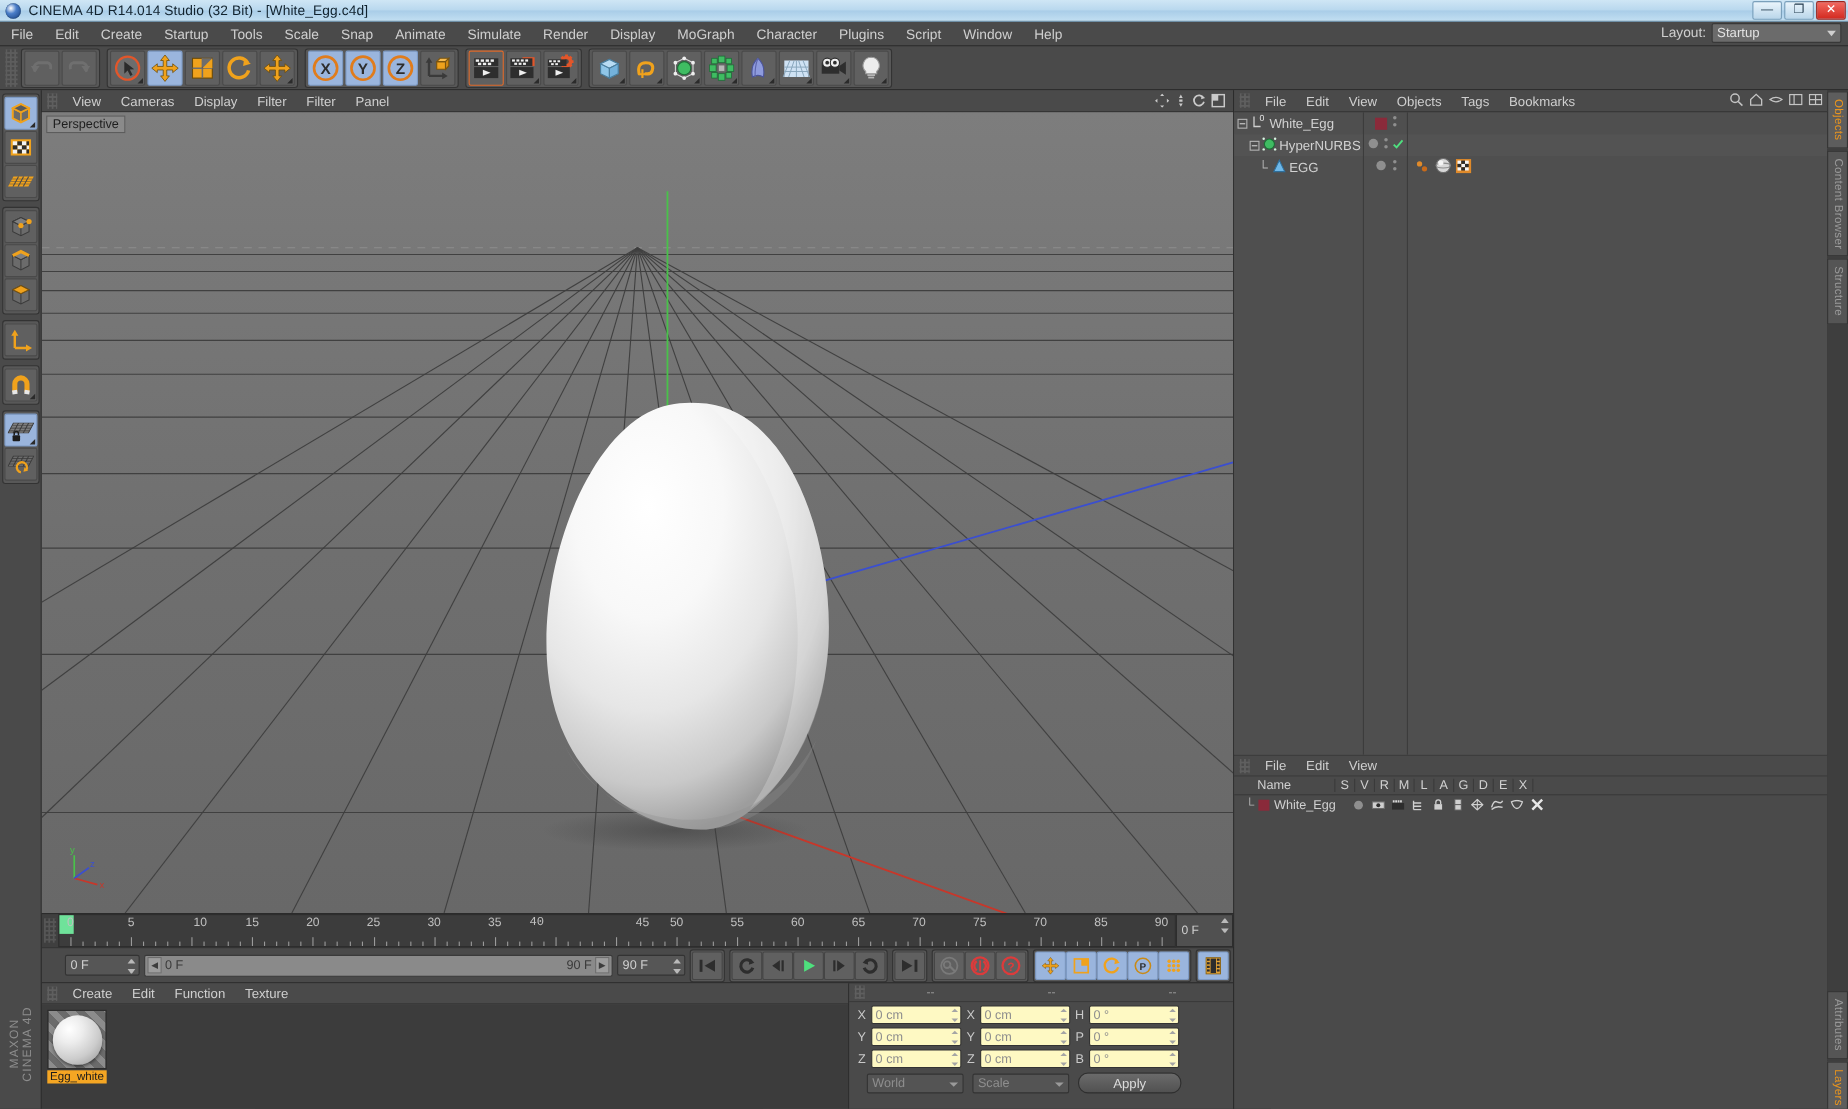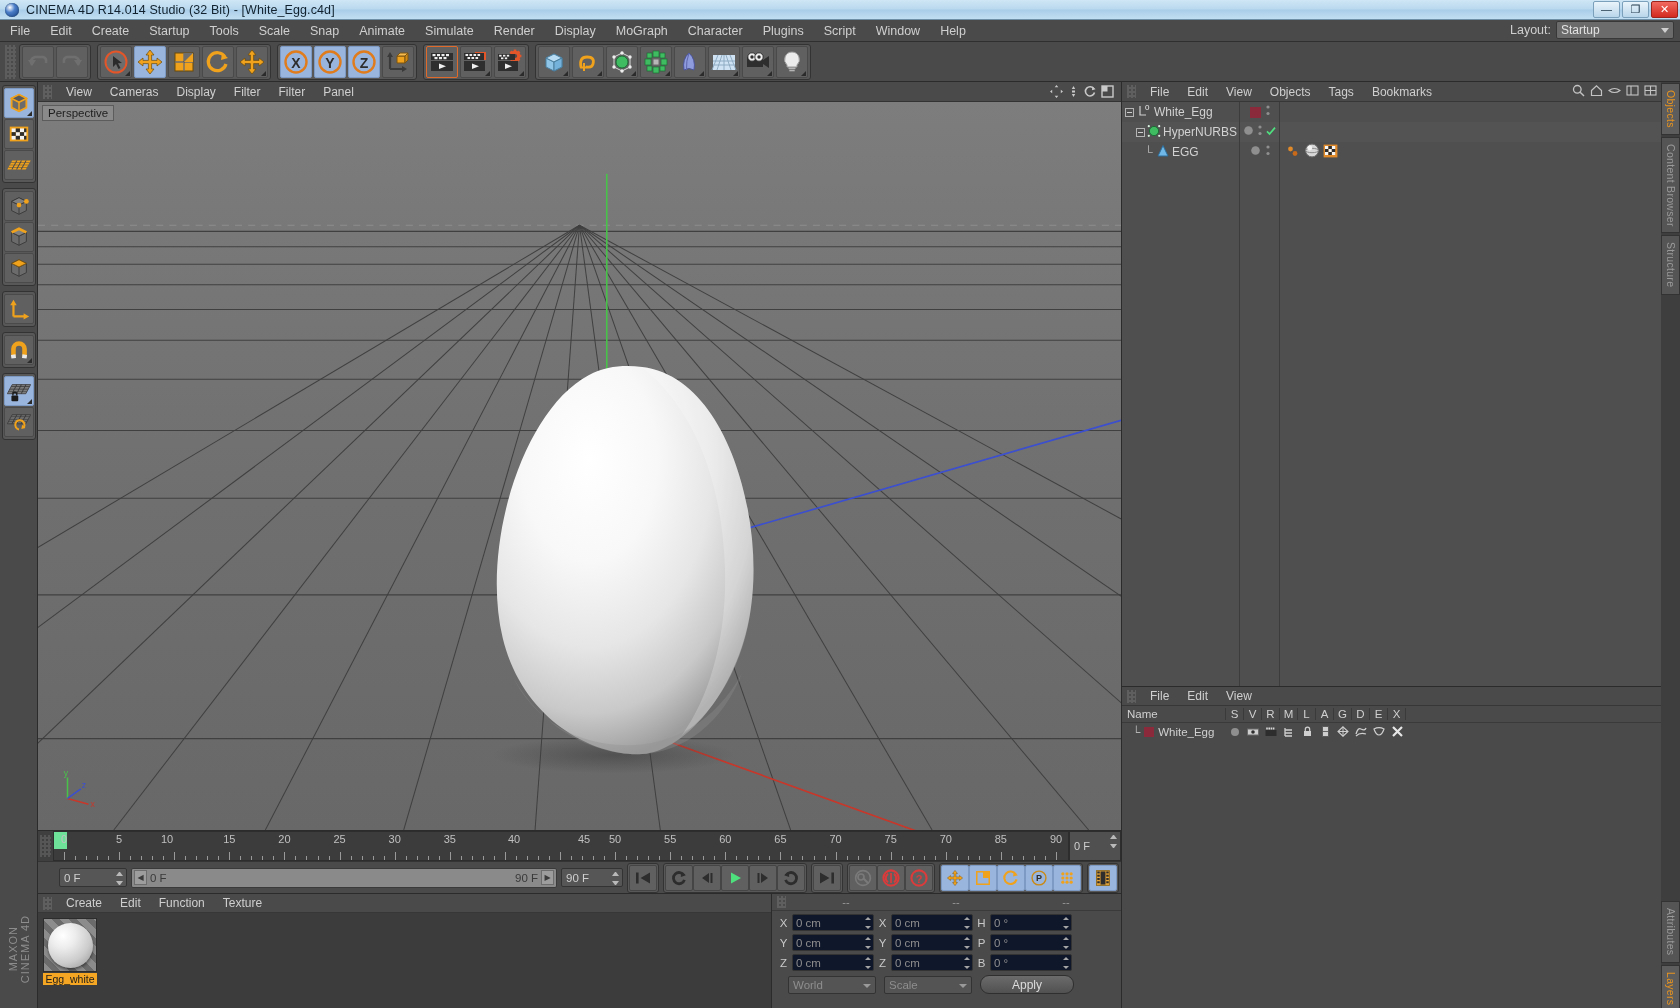--- a/index.html
+++ b/index.html
@@ -141,21 +141,21 @@
   .coordhdr{height:17px;display:flex;align-items:center;font-size:11px;color:#9a9a9a;
             border-bottom:1px solid #3a3a3a;}
   .coordhdr .g{width:9px;height:12px;margin:0 5px;
      background-image:repeating-linear-gradient(0deg,#6d6d6d 0 2px,transparent 2px 4px),
                       repeating-linear-gradient(90deg,#6d6d6d 0 2px,transparent 2px 4px);
      background-size:4px 4px;opacity:.6;}
   .coordhdr .c{width:110px;text-align:center;}
   .coordgrid{padding:3px 6px 0 6px;}
   .crow{display:flex;align-items:center;gap:3px;margin-bottom:3px;}
   .clab{width:11px;font-size:11.5px;color:#c9c9c9;text-align:center;}
-  .cfield{width:82px;height:17px;background:#0f172a;border:1px solid #333;border-radius:2px;
+  .cfield{width:82px;height:17px;background:#fef9c3;border:1px solid #333;border-radius:2px;
           display:flex;align-items:center;padding:0 3px;color:#8e8e8e;font-size:11.5px;position:relative;}
   .cfield .sp{position:absolute;right:2px;top:2px;width:6px;height:12px;display:flex;flex-direction:column;
               justify-content:space-between;}
   .cfield .sp i{border-left:3px solid transparent;border-right:3px solid transparent;display:block;}
   .cfield .sp i.u{border-bottom:3.5px solid #a5a5a5;}
   .cfield .sp i.d{border-top:3.5px solid #a5a5a5;}
   .drop{width:88px;height:18px;background:#545454;border:1px solid #333;border-radius:2px;
         display:flex;align-items:center;padding:0 4px;color:#8e8e8e;font-size:11.5px;position:relative;}
   .drop .arr{position:absolute;right:4px;top:7px;border-left:4px solid transparent;
              border-right:4px solid transparent;border-top:4px solid #9a9a9a;}
@@ -178,21 +178,21 @@
   .om-tags{flex:1;background:#4f4f4f;}
   .om-row{height:20px;display:flex;align-items:center;font-size:12px;color:#d2d2d2;}
   .om-row.alt{background:#535353;}
   .expander{width:9px;height:9px;border:1px solid #b4b4b4;background:#4f4f4f;position:relative;}
   .expander:before{content:'';position:absolute;left:1px;top:3.5px;width:5px;height:1px;background:#cfcfcf;}
 
   
   .attr{flex:1;background:#4a4a4a;display:flex;flex-direction:column;}
   .lay-colhdr{height:17px;display:flex;align-items:center;background:#4a4a4a;
               border-bottom:1px solid #3a3a3a;font-size:11.5px;color:#d0d0d0;}
-  .lay-colhdr .nm{width:104px;padding-left:5px;border-right:1px solid #3a3a3a;}
+  .lay-colhdr .nm{width:92px;padding-left:21px;border-right:1px solid #3a3a3a;}
   .lay-colhdr .c{width:18px;text-align:center;border-right:1px solid #3a3a3a;}
   .lay-row{height:17px;display:flex;align-items:center;font-size:11.5px;color:#d0d0d0;}
 </style>
 </head>
 <body>
 
 <div class="titlebar">
   <div class="tb-logo"></div>
   <div class="tb-title">CINEMA 4D R14.014 Studio (32 Bit) - [White_Egg.c4d]</div>
   <div class="tb-btns">
@@ -719,27 +719,27 @@
       </svg>
     </div>
 
     <div class="tl-wrap">
       <div class="tl-row">
         <div class="tl-grip"></div>
         <div class="tl-ruler" id="tlRuler">
           <div class="tl-green"></div>
         <div class="tl-lab" style="left: 10px;">0</div>
             <div class="tl-lab" style="left: 65.1111px;">5</div>
-            <div class="tl-lab" style="left: 113px;">10</div>
+            <div class="tl-lab" style="left: 128px;">10</div>
             <div class="tl-lab" style="left: 175.333px;">15</div>
             <div class="tl-lab" style="left: 230.444px;">20</div>
             <div class="tl-lab" style="left: 285.556px;">25</div>
             <div class="tl-lab" style="left: 340.667px;">30</div>
             <div class="tl-lab" style="left: 395.778px;">35</div>
-            <div class="tl-lab" style="left: 460px;">40</div>
+            <div class="tl-lab" style="left: 434px; font-family: Liberation Mono, monospace;">40</div>
             <div class="tl-lab" style="left: 506px; margin-left: 24px;">45</div>
             <div class="tl-lab" style="left: 561.111px;">50</div>
             <div class="tl-lab" style="left: 616.222px;">55</div>
             <div class="tl-lab" style="left: 671.333px;">60</div>
             <div class="tl-lab" style="left: 726.444px;">65</div>
             <div class="tl-lab" style="left: 781.556px;">70</div>
             <div class="tl-lab" style="left: 836.667px;">75</div>
             <div class="tl-lab" style="left: 891.778px;">70</div>
             <div class="tl-lab" style="left: 946.889px;">85</div>
             <div class="tl-lab" style="left: 1002px;">90</div>

